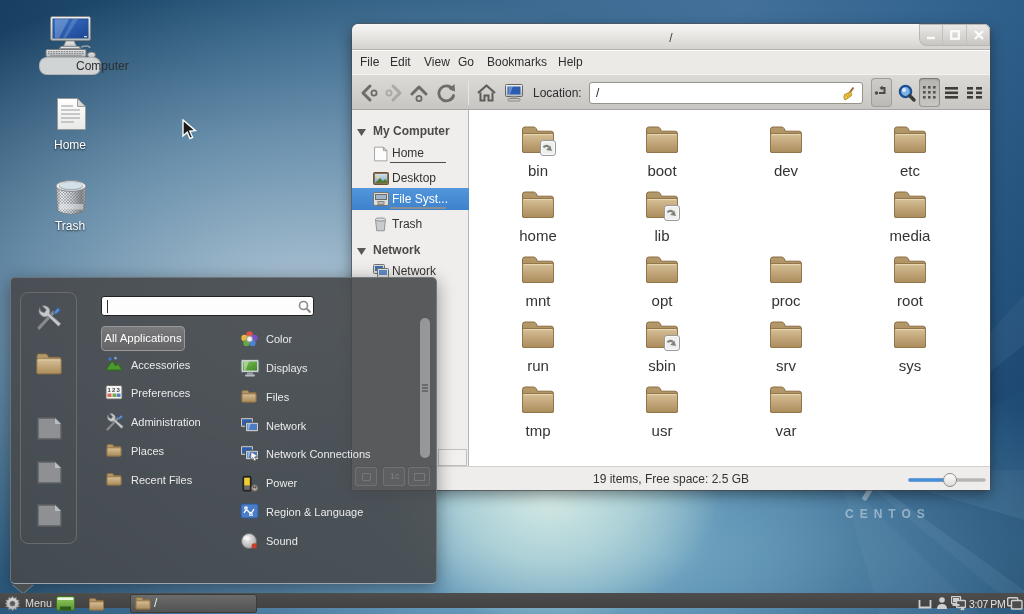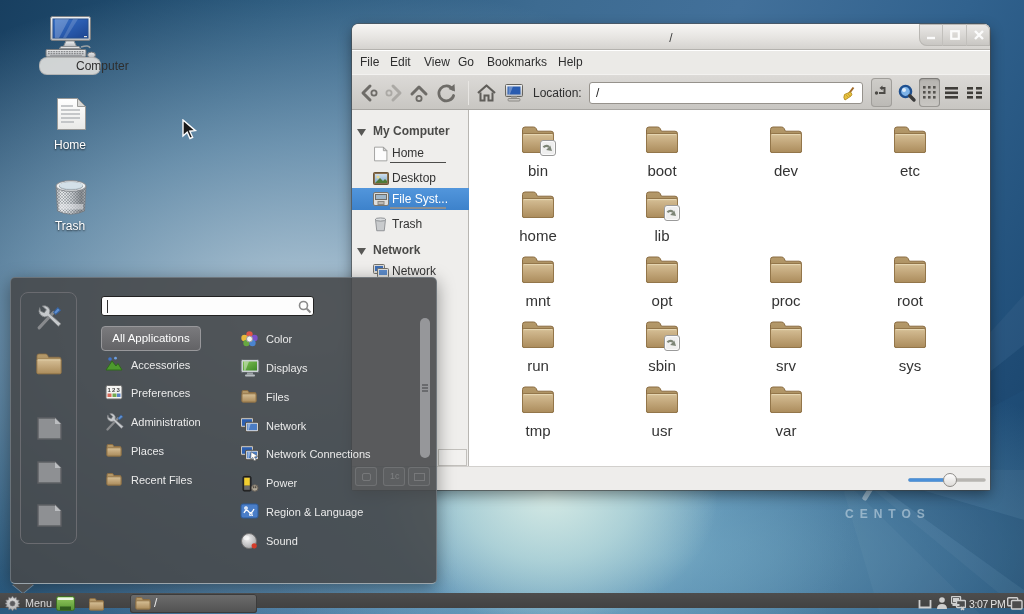--- a/index.html
+++ b/index.html
@@ -54,21 +54,21 @@
   .fcell { position:absolute; width:110px; text-align:center; font-size:15px; color:#333; }
 
   
   #popup { left:10px; top:277px; width:427px; height:307px; background:rgba(70,72,74,0.89);
       border:1px solid rgba(150,160,170,0.45); border-bottom:1px solid rgba(185,195,202,0.75); border-radius:5px; color:#eaeaea; font-size:11px;
       box-shadow:0 4px 18px rgba(0,0,0,0.4); }
   #ptail { left:12px; top:584px; width:0; height:0; border-left:11px solid transparent; border-right:11px solid transparent;
       border-top:9px solid rgb(76,79,81); filter:drop-shadow(0 1px 0 rgba(180,190,200,0.5)); }
   #favstrip { position:absolute; left:9px; top:14px; width:57px; height:252px; border:1px solid #6a6b70; border-radius:8px; }
   #searchbox { position:absolute; left:90px; top:18px; width:213px; height:20px; background:#fdfdfd; border-radius:3px; border:1px solid #222; }
-  #allapps { position:absolute; left:90px; top:48px; width:100px; height:25px; background:linear-gradient(#7a7a7d,#636366);
+  #allapps { position:absolute; left:90px; top:48px; width:84px; height:25px; background:linear-gradient(#7a7a7d,#636366);
       border:1px solid #98989b; border-radius:4px; color:#fff; line-height:23px; text-align:center; font-size:11.5px; }
   .mrow { position:absolute; height:20px; white-space:nowrap; }
   .mrow svg, .mrow .micon { position:absolute; left:0; top:0; }
   .mrow .mt { position:absolute; left:26px; top:3px; }
   #pscroll { position:absolute; left:409px; top:40px; width:10px; height:140px; background:#96979a; border-radius:5px; }
 
   
   #taskbar { left:0; top:593px; width:1024px; height:15px; background:linear-gradient(#4d4d4d,#424242); }
   #taskbar .txt { color:#d9d9d9; font-size:12px; position:absolute; top:3px; }
   #taskitem { position:absolute; left:130px; top:1px; width:127px; height:19px; border-radius:3px;
@@ -437,20 +437,26 @@
       </div>
     <div class="fcell" style="left:137px;top:77px;">
         <svg width="36" height="32" viewBox="0 0 36 32" style="display:block;margin:0 auto;">
           <use href="#folder36"></use>
         </svg>
         <div style="margin-top:8px;">lib</div>
         <svg class="abs" style="left:57px;top:18px;" width="16" height="16">
           <use href="#emblem"></use>
         </svg>
       </div>
+    <div class="fcell" style="left:385px;top:77px;">
+        <svg width="36" height="32" viewBox="0 0 36 32" style="display:block;margin:0 auto;">
+          <use href="#folder36"></use>
+        </svg>
+        <div style="margin-top:8px;">media</div>
+      </div>
     <div class="fcell" style="left:13px;top:142px;">
         <svg width="36" height="32" viewBox="0 0 36 32" style="display:block;margin:0 auto;">
           <use href="#folder36"></use>
         </svg>
         <div style="margin-top:8px;">mnt</div>
       </div>
     <div class="fcell" style="left:137px;top:142px;">
         <svg width="36" height="32" viewBox="0 0 36 32" style="display:block;margin:0 auto;">
           <use href="#folder36"></use>
         </svg>
@@ -508,20 +514,21 @@
         <div style="margin-top:8px;">usr</div>
       </div>
     <div class="fcell" style="left:261px;top:272px;">
         <svg width="36" height="32" viewBox="0 0 36 32" style="display:block;margin:0 auto;">
           <use href="#folder36"></use>
         </svg>
         <div style="margin-top:8px;">var</div>
       </div>
   </div>
   <div class="abs" id="statusbar">
+    <div style="position:absolute; width:100%; top:5px; text-align:center;">19 items, Free space: 2.5 GB</div>
     <svg style="position:absolute; left:556px; top:6px;" width="78" height="14">
       <line x1="2" y1="7" x2="76" y2="7" stroke="#b8b6b2" stroke-width="3.5" stroke-linecap="round"></line>
       <line x1="2" y1="7" x2="40" y2="7" stroke="#4a90d9" stroke-width="3.5" stroke-linecap="round"></line>
       <circle cx="42" cy="7" r="6.5" fill="url(#gknob)" stroke="#8d8b87"></circle>
       <defs>
           <linearGradient id="gknob" x1="0" y1="0" x2="0" y2="1">
             <stop offset="0" stop-color="#ffffff"></stop>
             <stop offset="1" stop-color="#dddbd8"></stop>
           </linearGradient>
         </defs>

